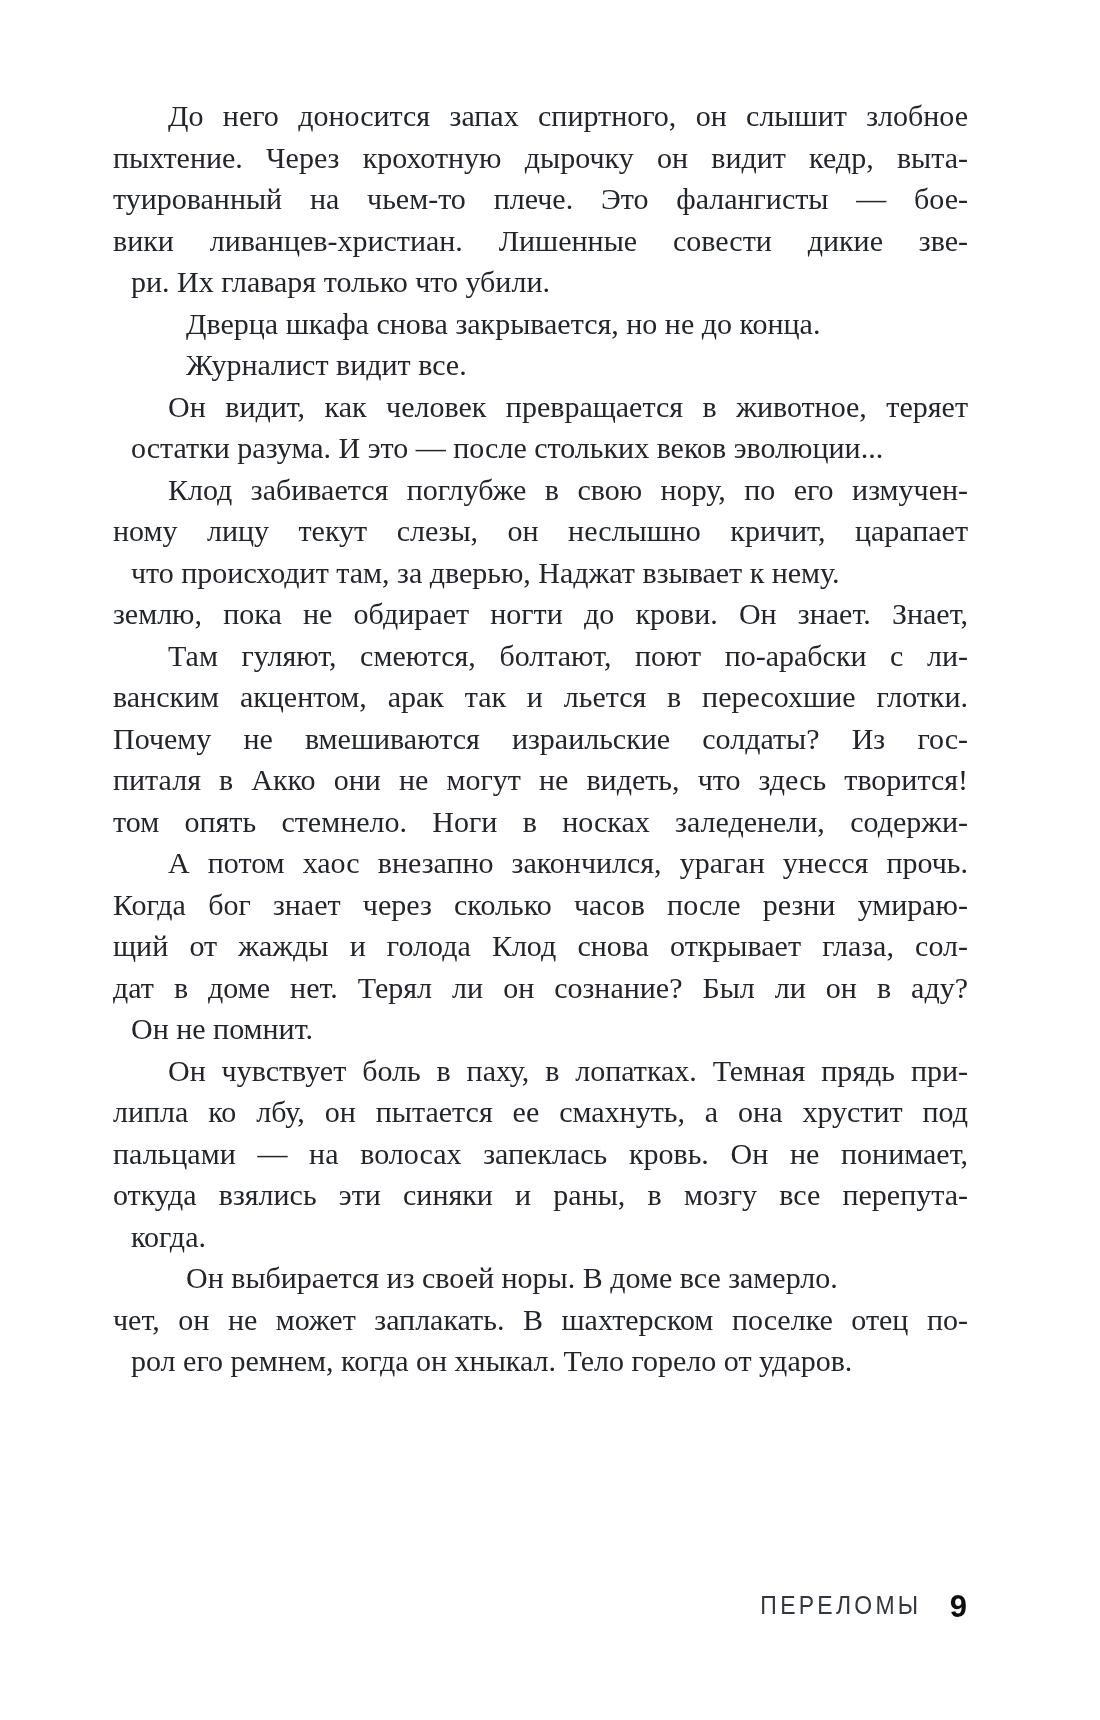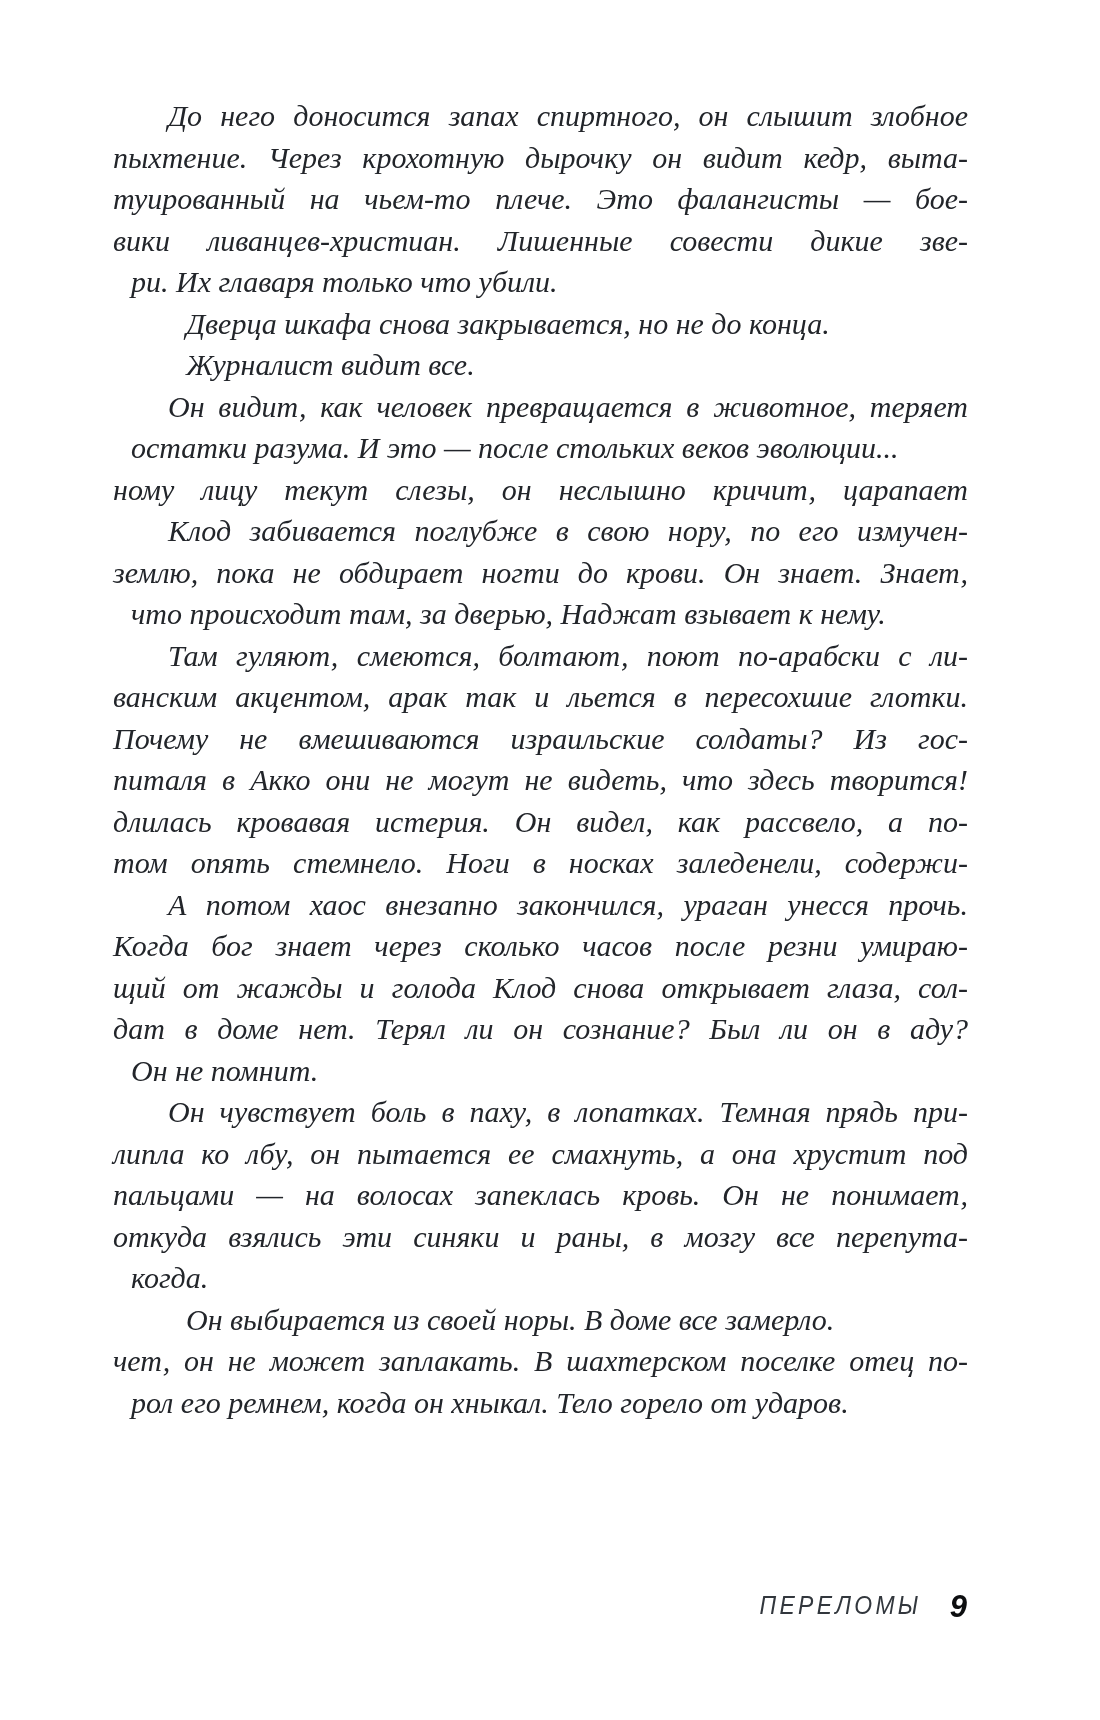--- a/index.html
+++ b/index.html
@@ -9,21 +9,20 @@
     --footer-number-color:#0d0e10;
   }
   html,body{margin:0;padding:0;background:#e8e8e8;}
   .page{
     position:relative;
     width:1100px;
     height:1720px;
     margin:0 auto;
     background:var(--bg-color);
     overflow:hidden;
-    font-style:italic;
   }
   .body-text{
     position:absolute;
     left:113px;
     top:95px;
     width:855px;
     font-family:"Liberation Serif","DejaVu Serif",serif;
     font-size:30px;
     line-height:41.5px;
     color:var(--text-color);
@@ -76,31 +75,30 @@
         <div class="line first last">Дверца шкафа снова закрывается, но не до конца.</div>
       </div>
       <div class="para">
         <div class="line first last">Журналист видит все.</div>
       </div>
       <div class="para">
         <div class="line first">Он видит, как человек превращается в животное, теряет</div>
         <div class="line last">остатки разума. И это — после стольких веков эволюции...</div>
       </div>
       <div class="para">
+        <div class="line first">Клод забивается поглубже в свою нору, по его измучен-</div>
         <div class="line">ному лицу текут слезы, он неслышно кричит, царапает</div>
-        <div class="line first">Клод забивается поглубже в свою нору, по его измучен-</div>
+        <div class="line last">что происходит там, за дверью, Наджат взывает к нему.</div>
         <div class="line">землю, пока не обдирает ногти до крови. Он знает. Знает,</div>
-        <div class="line last">что происходит там, за дверью, Наджат взывает к нему.</div>
       </div>
       <div class="para">
         <div class="line first">Там гуляют, смеются, болтают, поют по-арабски с ли-</div>
         <div class="line">ванским акцентом, арак так и льется в пересохшие глотки.</div>
         <div class="line">Почему не вмешиваются израильские солдаты? Из гос-</div>
         <div class="line">питаля в Акко они не могут не видеть, что здесь творится!</div>
-        <div class="line">длилась кровавая истерия. Он видел, как рассвело, а по-</div>
         <div class="line">том опять стемнело. Ноги в носках заледенели, содержи-</div>
       </div>
       <div class="para">
         <div class="line first">А потом хаос внезапно закончился, ураган унесся прочь.</div>
         <div class="line">Когда бог знает через сколько часов после резни умираю-</div>
         <div class="line">щий от жажды и голода Клод снова открывает глаза, сол-</div>
         <div class="line">дат в доме нет. Терял ли он сознание? Был ли он в аду?</div>
         <div class="line last">Он не помнит.</div>
       </div>
       <div class="para">

